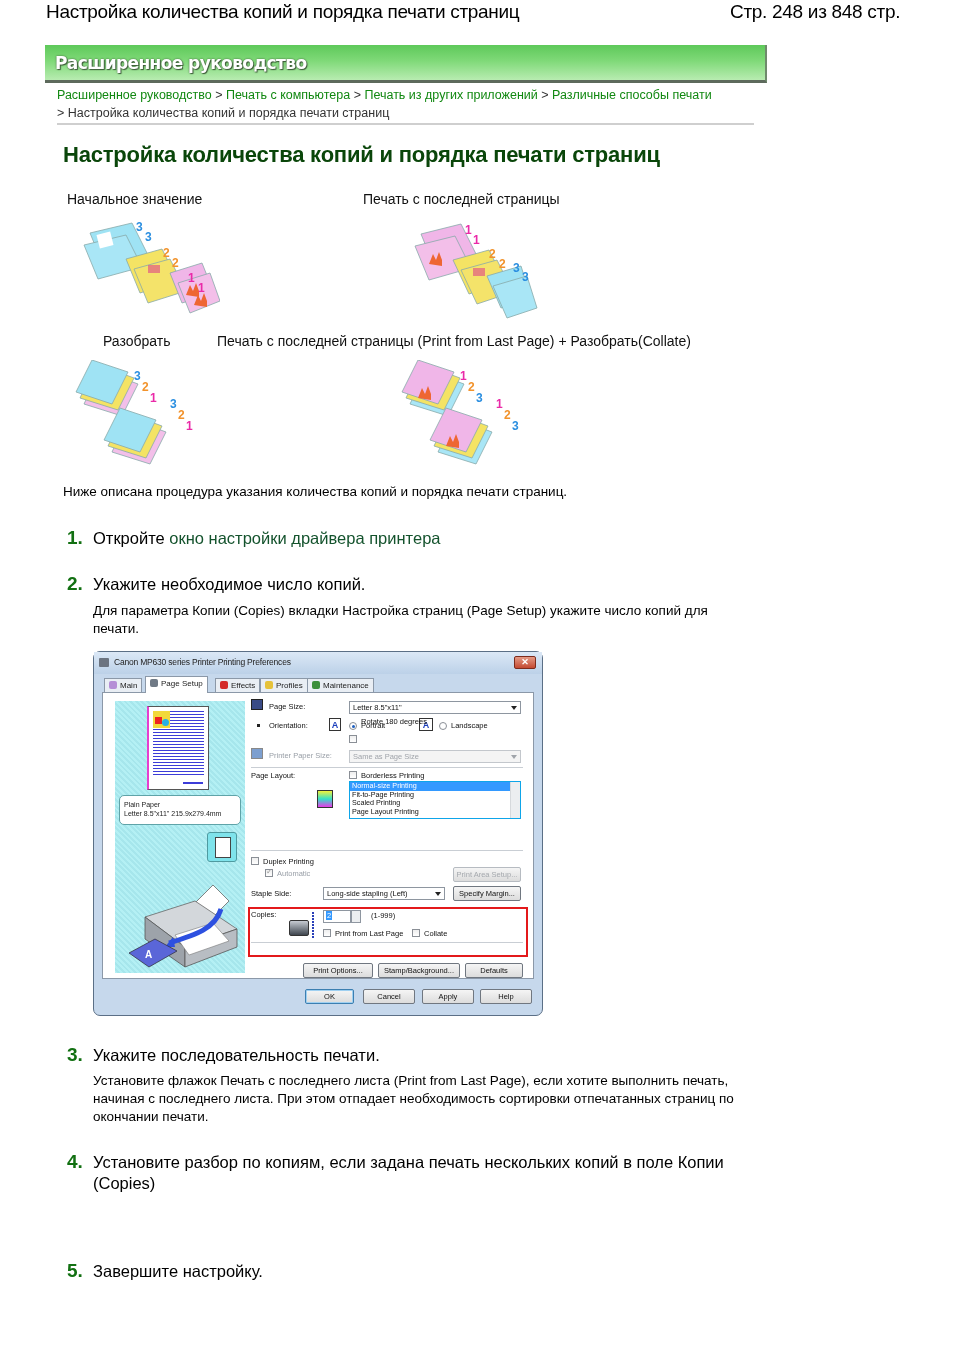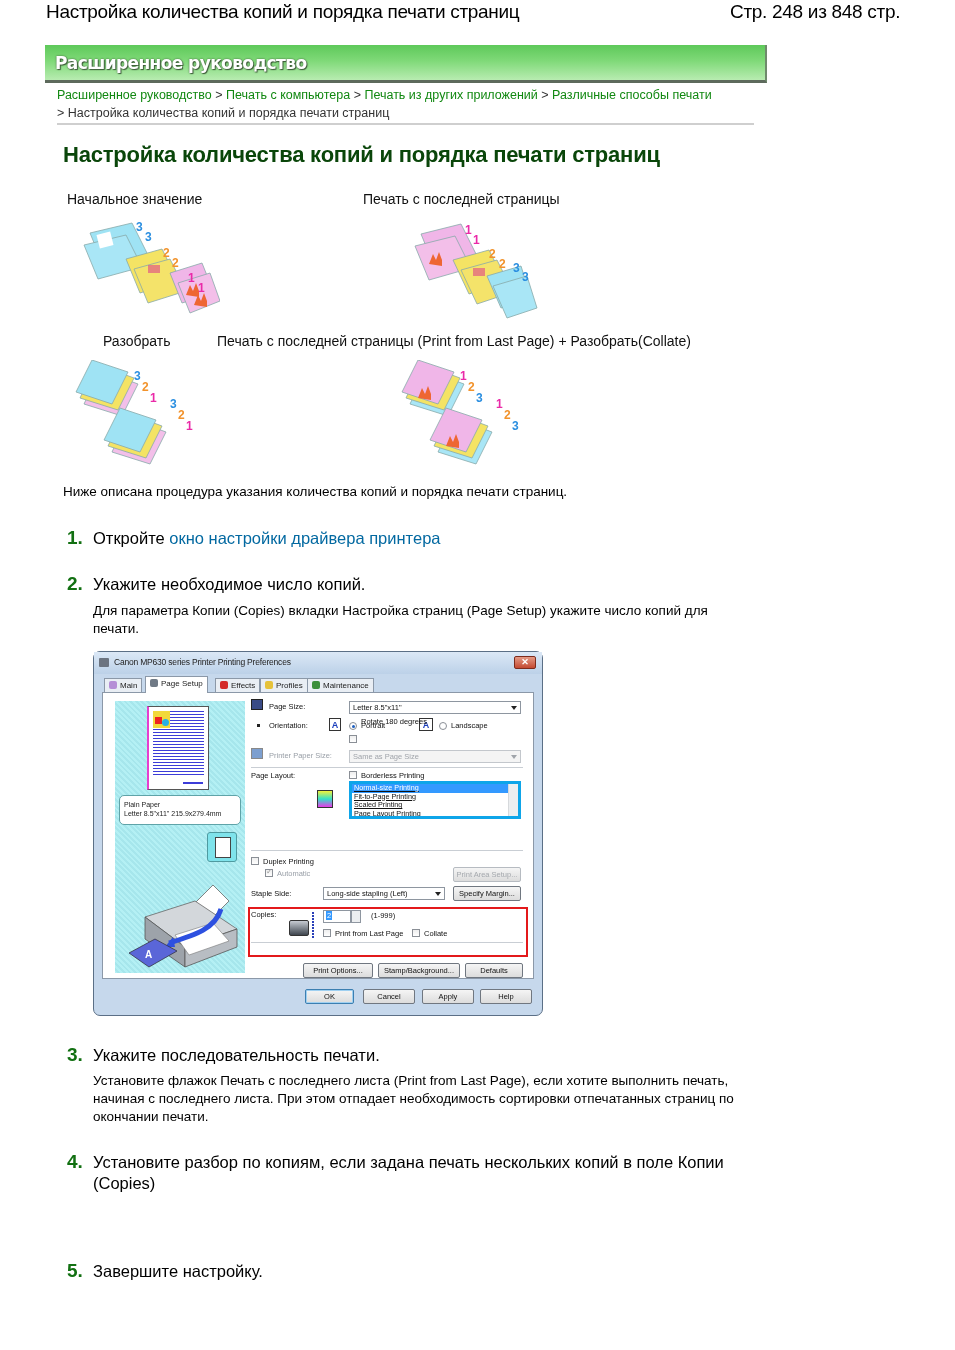--- a/index.html
+++ b/index.html
@@ -25,21 +25,21 @@
   .heading { position: absolute; left: 63px; top: 142px; font-size: 22px; font-weight: bold; color: #0a460a; letter-spacing: -0.2px; }
 
   .caption { position: absolute; font-size: 14px; color: #111; }
   .illus { position: absolute; }
 
   .intro { position: absolute; left: 63px; top: 484px; font-size: 13.5px; }
 
   .step { position: absolute; left: 67px; }
   .step .num { position: absolute; left: 0; top: 0; font-size: 19px; font-weight: bold; color: #127012; }
   .step .stitle { position: absolute; left: 26px; top: 1px; font-size: 16.5px; width: 650px; line-height: 21px; }
-  .step .stitle a { color: #0369a1; text-decoration: none; margin-top: 16px; }
+  .step .stitle a { color: #14532d; text-decoration: none; margin-top: 16px; }
   .step .sbody { position: absolute; left: 26px; font-size: 13.5px; width: 650px; line-height: 18px; }
 
   
   .dialog { position: absolute; left: 93px; top: 651px; width: 450px; height: 365px;
     background: #c6d8ec; border: 1px solid #5b6f86; border-radius: 7px; }
   .dialog .titlebar { position: absolute; left: 0; top: 0; width: 448px; height: 22px;
     background: linear-gradient(to bottom, #dbe8f6, #bcd1e8); }
   .dialog .titlebar .ticon { position: absolute; left: 5px; top: 6px; width: 10px; height: 9px; background: #6c7480; border-radius: 1px; }
   .dialog .titlebar .ttext { position: absolute; left: 20px; top: 5px; font-size: 8.5px; color: #222; letter-spacing: -0.2px; }
   .dialog .closebtn { position: absolute; right: 6px; top: 4px; width: 22px; height: 13px; border-radius: 2px;
@@ -74,21 +74,21 @@
   .combo.dis .arrow { border-top-color: #a0a4aa; }
   .chk { position: absolute; width: 8px; height: 8px; border: 1px solid #8a8f96; background: linear-gradient(#eee, #fff); }
   .chk.checked::after { content: "✓"; position: absolute; left: 0; top: -3px; font-size: 8px; color: #999; }
   .radio { position: absolute; width: 8px; height: 8px; border: 1px solid #8a8f96; border-radius: 50%; background: #fff; }
   .radio.on::after { content: ""; position: absolute; left: 1.5px; top: 1.5px; width: 3px; height: 3px; border-radius: 50%; background: #1e5fbf; }
   .hrule { position: absolute; height: 1px; background: #c9ced4; }
   .btn { position: absolute; height: 15px; border: 1px solid #707780; border-radius: 2px; background: linear-gradient(#f5f5f5, #dcdcdc);
     font-size: 7.5px; text-align: center; line-height: 13px; color: #111; white-space: nowrap; }
   .btn.dis { color: #a5a9ae; border-color: #b6bbc1; }
   .btn.default { border-color: #3c7fb1; box-shadow: inset 0 0 0 1px #9fd0f1; }
-  .listbox { position: absolute; border: 3px solid #0ea5e9; background: #fff; overflow: hidden; text-decoration: underline; }
+  .listbox { position: absolute; border: 1px solid #0ea5e9; background: #fff; overflow: hidden; }
   .listbox .item { height: 8.5px; font-size: 7.2px; line-height: 8.5px; padding-left: 2px; white-space: nowrap; }
   .listbox .item.sel { background: #3399ff; color: #fff; }
   .listbox .sb { position: absolute; right: 0; top: 0; width: 10px; height: 100%; background: #eceef0; border-left: 1px solid #d6d9dc; }
   .icon-a { position: absolute; width: 12px; height: 13px; border: 1px solid #333; background: #fff; font-size: 9px; font-weight: bold; color: #1c3fbd; text-align: center; line-height: 12px; }
   .highlight { position: absolute; left: 145px; top: 255px; width: 279px; height: 51px; border: 2px solid #e3191b; }
 </style>
 </head>
 <body>
 
 <div class="page-header">

